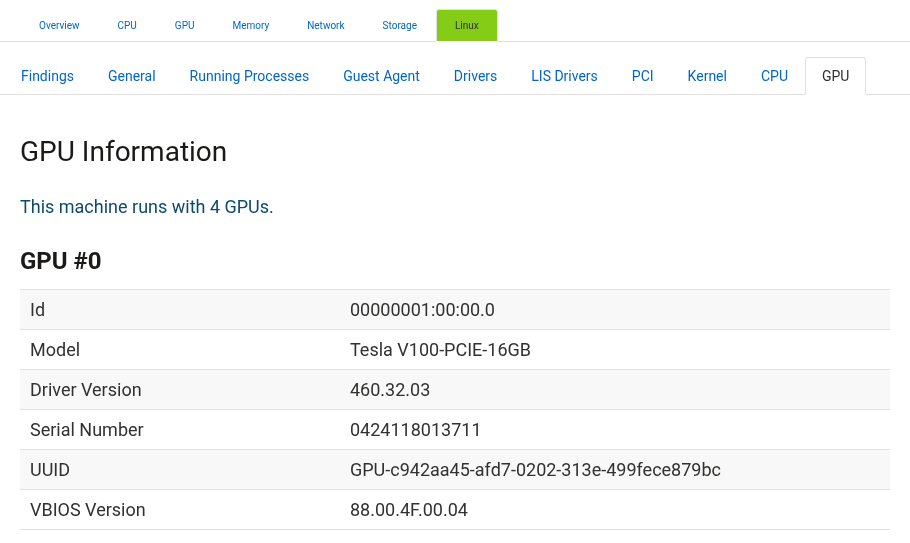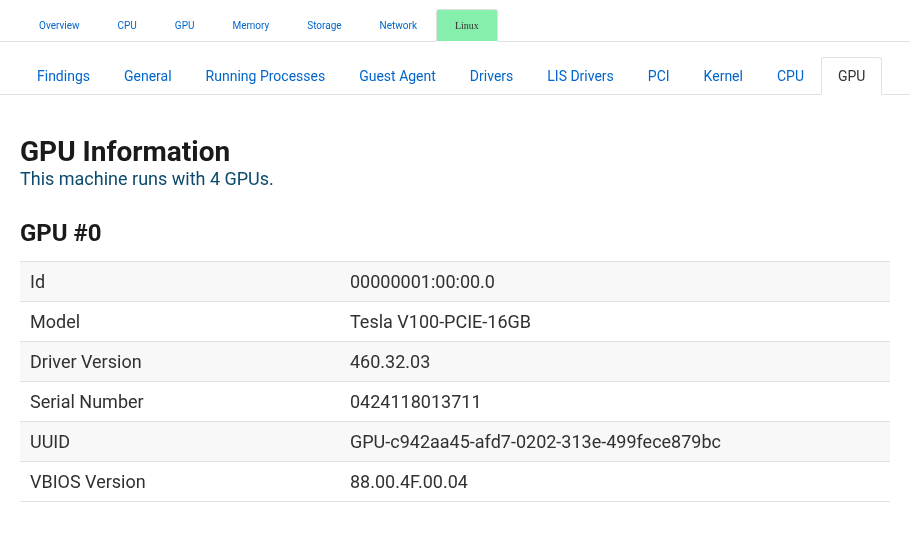--- a/index.html
+++ b/index.html
@@ -28,27 +28,26 @@
       border: 1px solid transparent;
       border-bottom: none;
       position: relative;
       top: 1px;
     }
     .tab.active {
       color: #323130;
       border: 1px solid #e1e1e1;
       border-bottom: 1px solid #ffffff;
       border-radius: 3px 3px 0 0;
-      background: #86efac;
-      font-family: Liberation Serif, serif;
+      background: #84cc16;
     }
     .subtabs {
       display: flex;
       border-bottom: 1px solid #e1e1e1;
-      padding-left: 20px;
+      padding-left: 4px;
       padding-top: 14px;
       margin-top: 0;
     }
     .subtab {
       padding: 10px 16px;
       color: #0066cc;
       cursor: pointer;
       font-size: 14px;
       border: 1px solid transparent;
       border-bottom: none;
@@ -60,22 +59,23 @@
       border: 1px solid #e1e1e1;
       border-bottom: 1px solid #ffffff;
       border-radius: 3px 3px 0 0;
       background: #ffffff;
     }
     .content {
       padding: 20px 20px 0 20px;
     }
     h1.page-title {
       font-size: 28px;
-      font-weight: 700;
+      font-weight: 400;
       margin-top: 20px;
+      margin-bottom: 28px;
       color: #1b1a19;
     }
     .subtitle {
       font-size: 18px;
       color: #0c4a6e;
       margin-bottom: 30px;
     }
     h2.section-title {
       font-size: 24px;
       font-weight: 700;
@@ -106,22 +106,22 @@
     }
   </style>
 </head>
 <body>
 
 <div class="tabs">
   <div class="tab">Overview</div>
   <div class="tab">CPU</div>
   <div class="tab">GPU</div>
   <div class="tab">Memory</div>
+  <div class="tab">Network</div>
   <div class="tab">Storage</div>
-  <div class="tab">Network</div>
   <div class="tab active">Linux</div>
 </div>
 
 <div class="subtabs">
   <div class="subtab">Findings</div>
   <div class="subtab">General</div>
   <div class="subtab">Running Processes</div>
   <div class="subtab">Guest Agent</div>
   <div class="subtab">Drivers</div>
   <div class="subtab">LIS Drivers</div>

